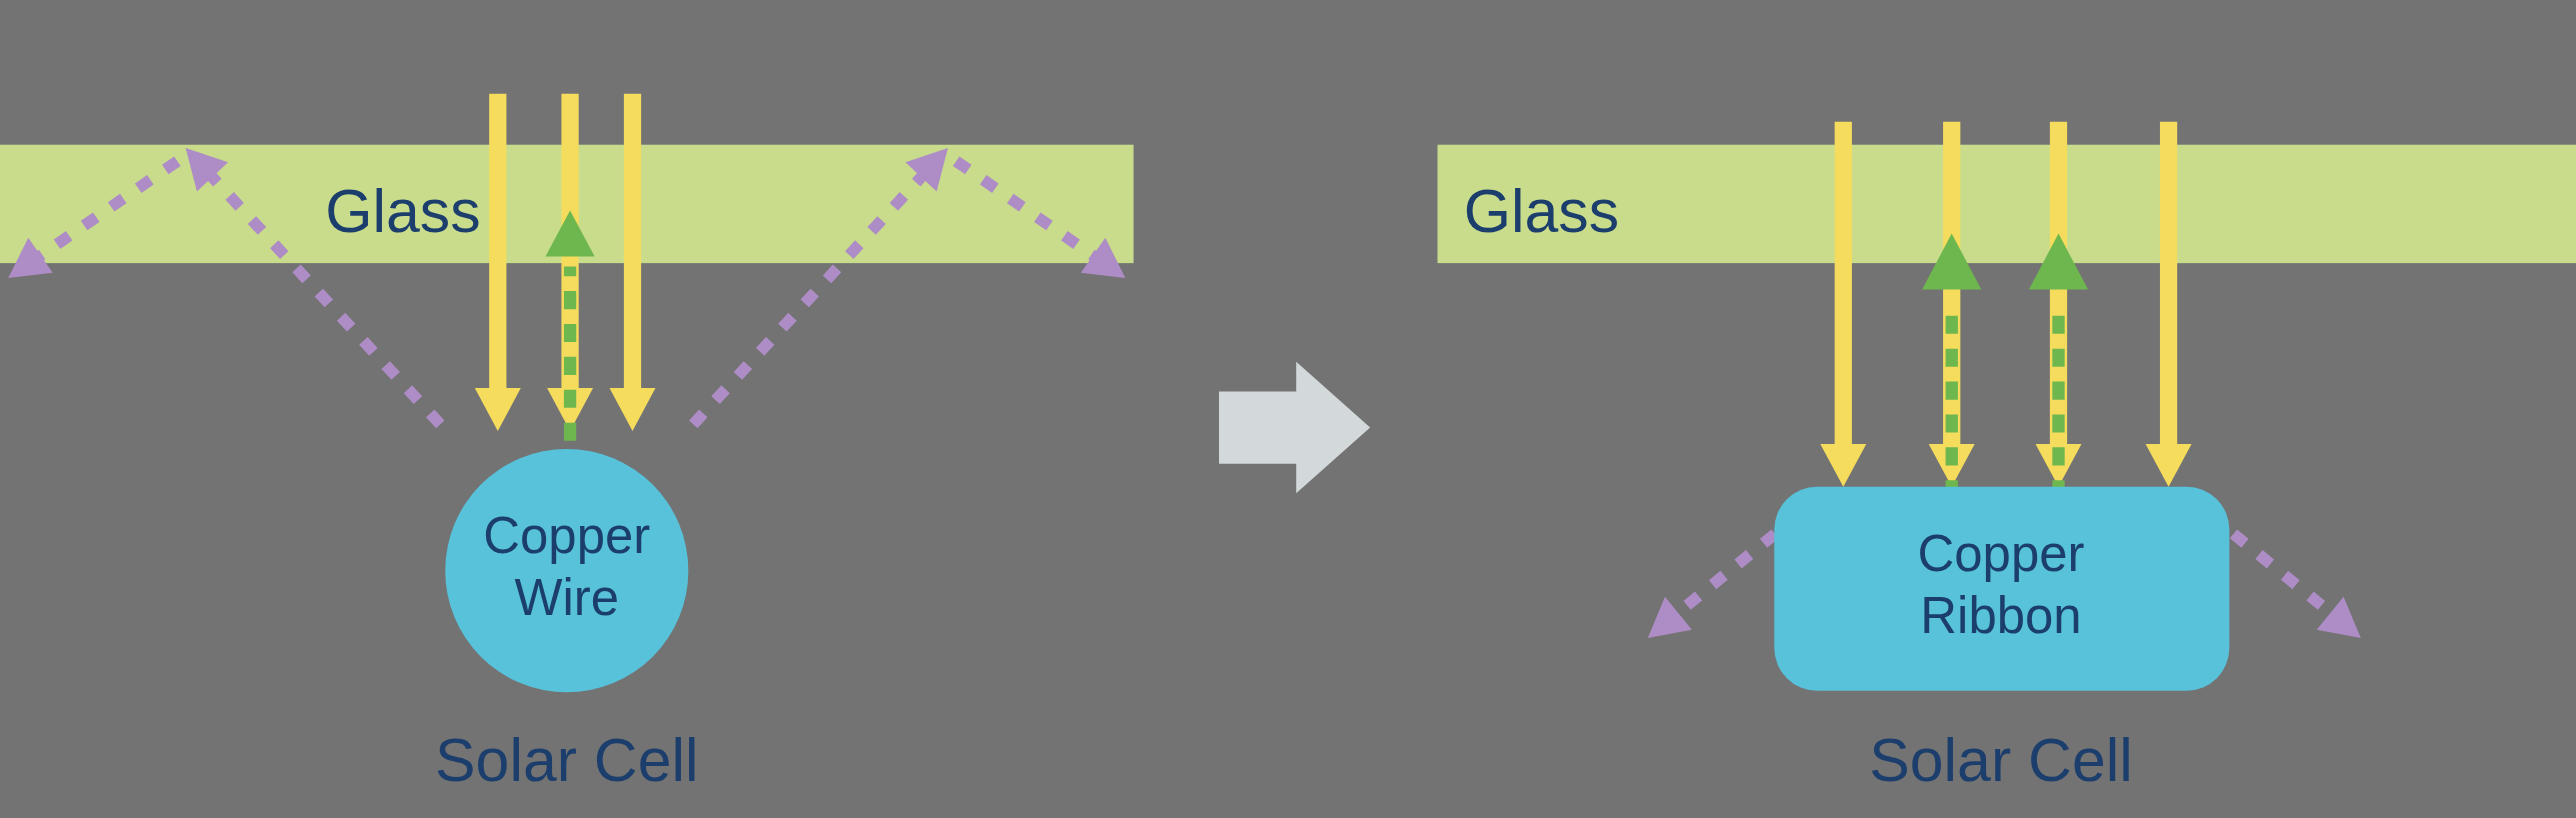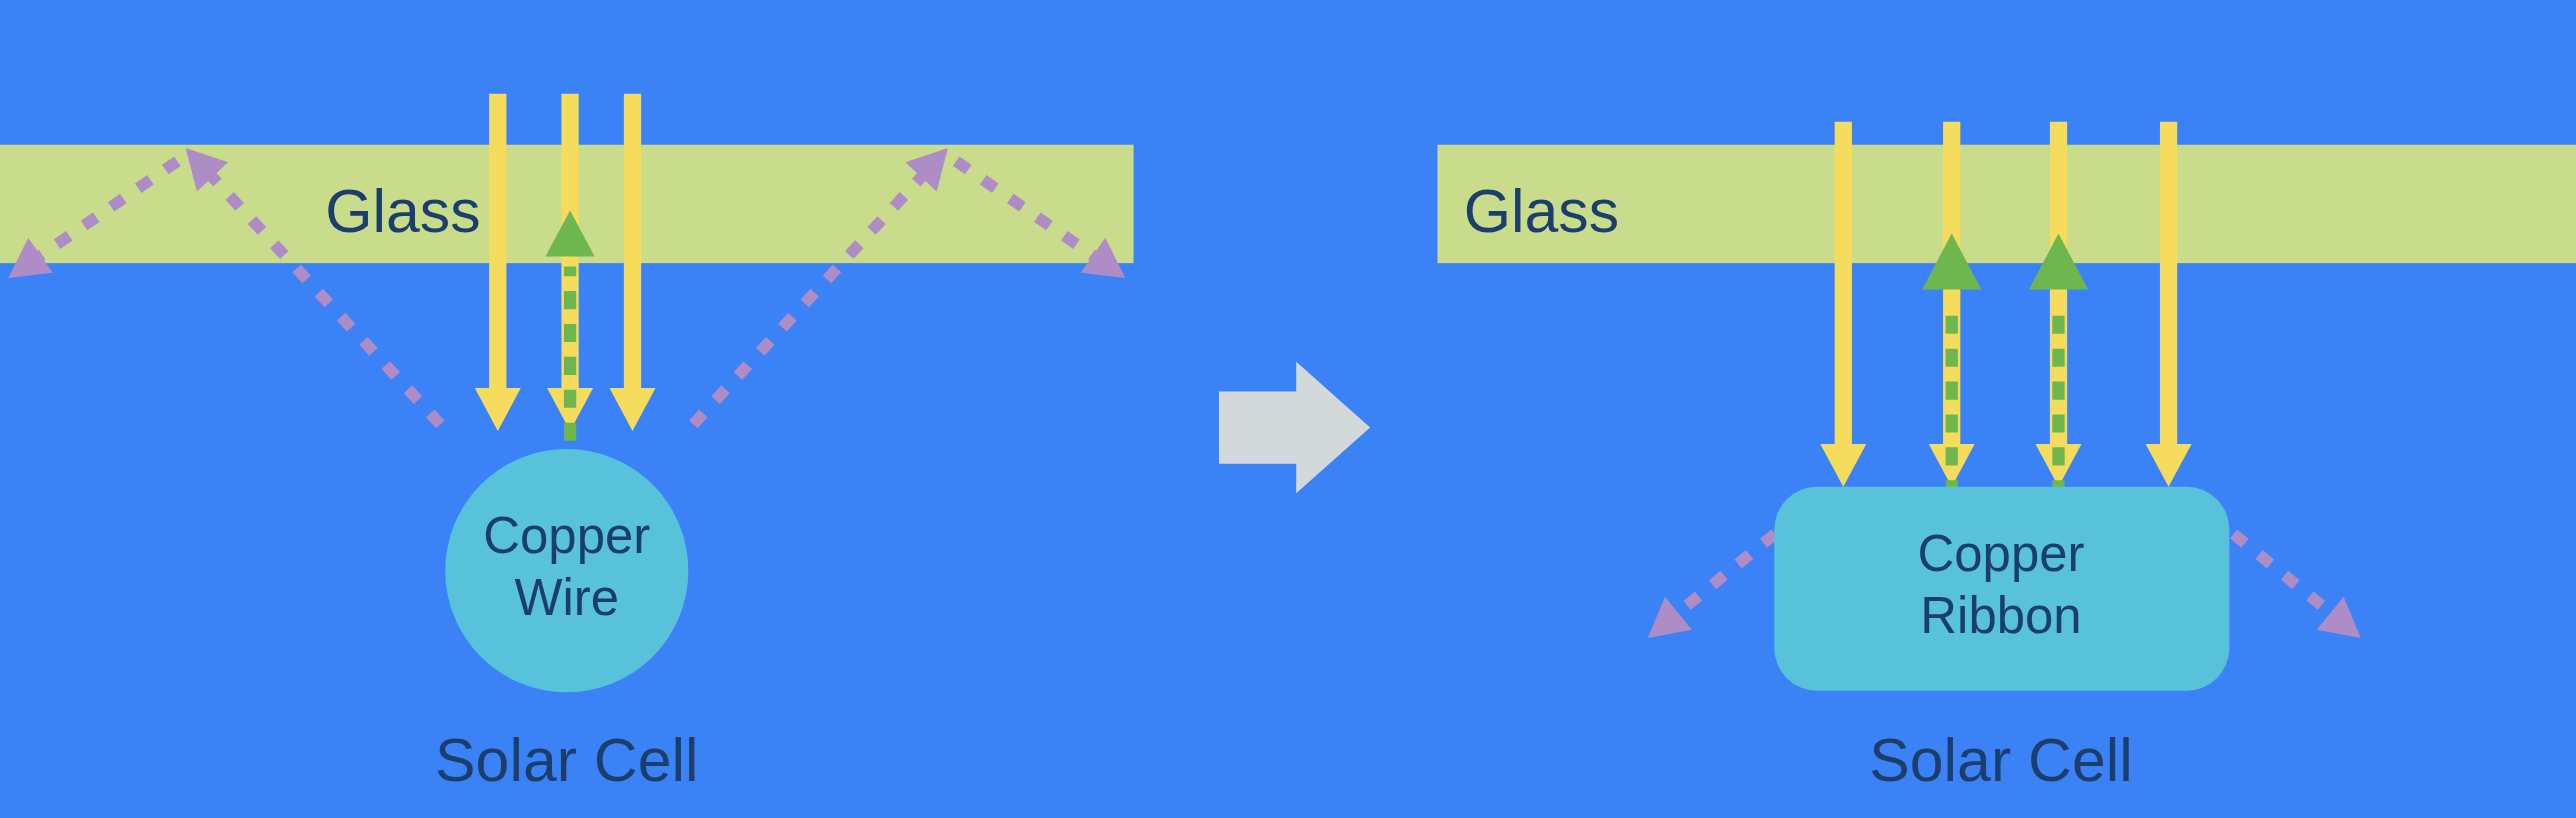--- a/index.html
+++ b/index.html
@@ -4,21 +4,21 @@
 <style>
   html, body {
     margin: 0;
     padding: 0;
     background: #ffffff;
   }
   .stage {
     position: relative;
     width: 2576px;
     height: 819px;
-    background: #3b82f6;
+    background: #737373;
     overflow: hidden;
   }
   svg { display: block; }
   text {
     font-family: "Liberation Sans", "DejaVu Sans", sans-serif;
     font-weight: 500;
   }
   .label-lg { font-size: 37px; }
   .label-md { font-size: 31px; }
   .mid { text-anchor: middle; }

